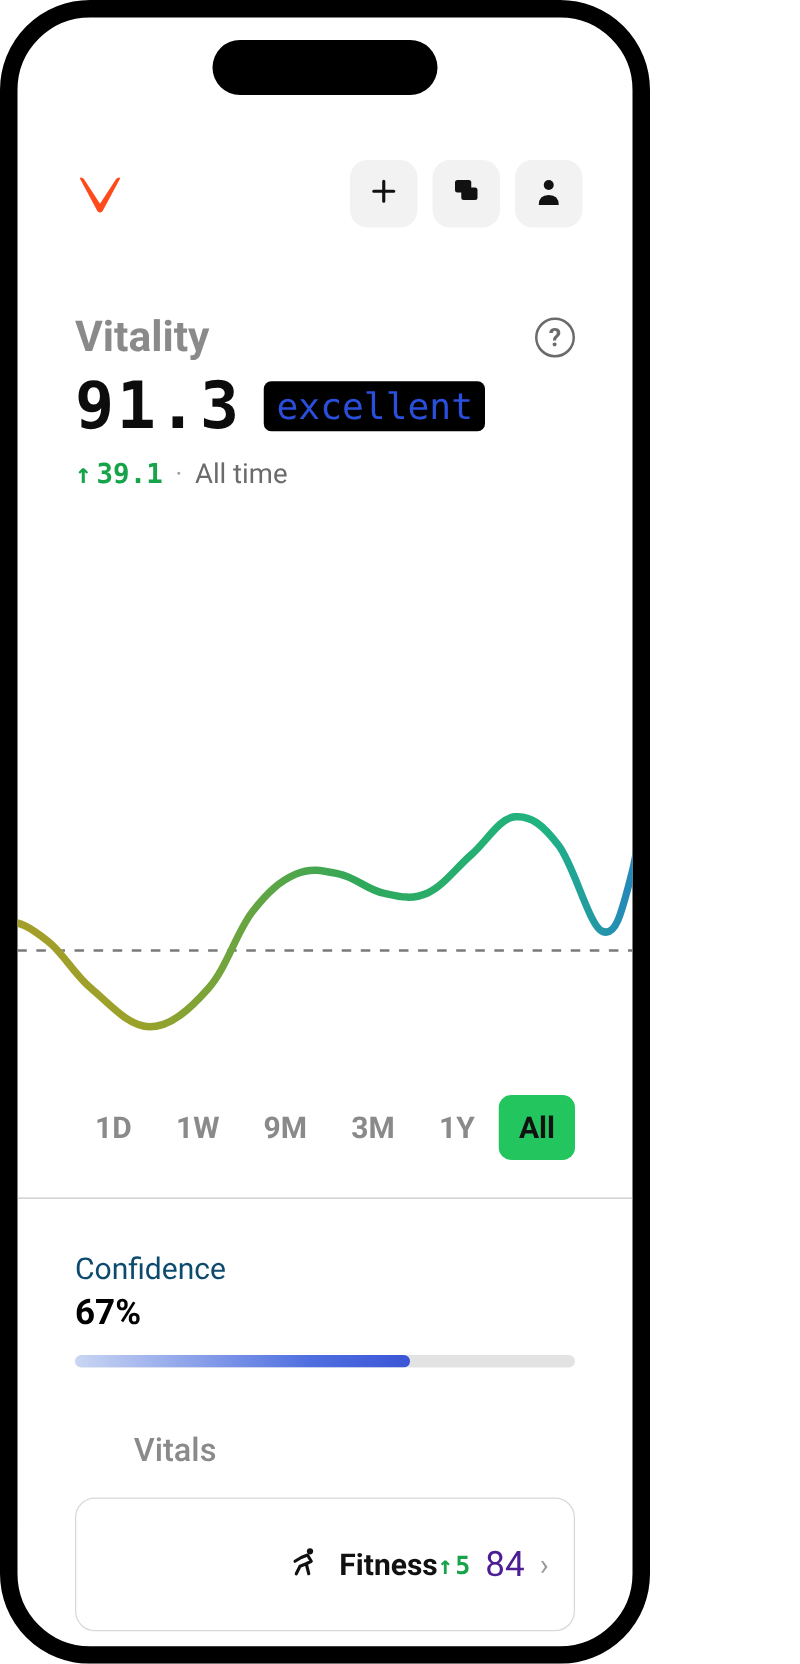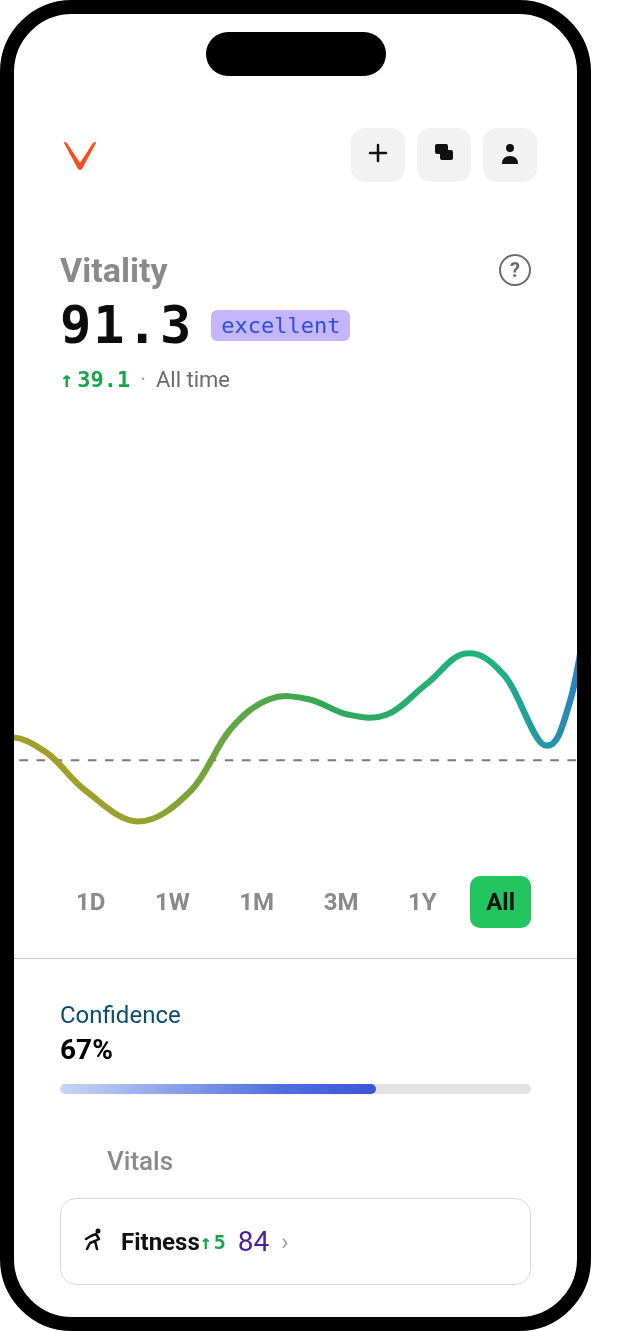--- a/index.html
+++ b/index.html
@@ -5,21 +5,21 @@
   * { box-sizing: border-box; margin: 0; padding: 0; }
   body {
     font-family: -apple-system, BlinkMacSystemFont, "Segoe UI", Roboto, Helvetica, Arial, sans-serif;
     background: #fff;
     width: 640px;
     height: 1331px;
     overflow: hidden;
   }
   .phone-frame {
     position: relative;
-    width: 591px;
+    width: 520px;
     height: 1331px;
     border: 14px solid #000;
     border-radius: 72px;
     background: #fff;
     overflow: hidden;
   }
   .notch {
     position: absolute;
     top: 18px;
     left: 50%;
@@ -70,23 +70,23 @@
     margin-top: 5px;
   }
   .score {
     font-size: 52px;
     font-weight: 800;
     letter-spacing: 2px;
     font-family: ui-monospace, "SF Mono", Menlo, monospace;
     color:#0c0c0c;
   }
   .badge {
-    background: #c4b5fd;
+    background: #000000;
     color: #2a4fdc;
-    font-size: 22px;
+    font-size: 29px;
     font-weight: 500;
     padding: 3px 10px;
     border-radius: 6px;
     font-family: ui-monospace, "SF Mono", Menlo, monospace;
   }
   .delta-row {
     display:flex; align-items:center; gap: 10px;
     margin-top: 12px;
     font-size: 22px;
   }
@@ -150,22 +150,22 @@
     padding: 52px 46px 0 46px;
   }
   .vitals-title {
     font-size: 26px; color:#8a8a8a; font-weight:500;
     margin-bottom: 22px;
     margin-left: 47px;
   }
   .vital-card {
     border: 1px solid #d8d8d8;
     border-radius: 16px;
-    padding: 26px 20px;
-    display:flex; align-items:center; justify-content:flex-start;
+    padding: 36px 20px;
+    display:flex; align-items:center; justify-content:flex-end;
     cursor:pointer;
   }
   .vital-left { display:flex; align-items:center; gap:14px; }
   .vital-name { font-size:24px; font-weight:700; color:#111; }
   .vital-right { display:flex; align-items:center; gap:12px; }
   .vital-delta { color:#16a34a; font-weight:600; font-family: ui-monospace, monospace; font-size:20px; display:flex; align-items:center; gap:2px;}
   .vital-score { font-size:28px; font-weight:400; color:#4c1d95; }
   .chevron { color:#9a9a9a; font-size:24px; }
 </style>
 </head>
@@ -241,21 +241,21 @@
           </linearGradient>
         </defs>
         <line id="baseline-line" x1="0" x2="612" stroke="#7a7a7a" stroke-width="2" stroke-dasharray="8 8" y1="328.3636363636364" y2="328.3636363636364"></line>
         <path id="chart-path" fill="none" stroke="url(#lineGrad)" stroke-width="6" stroke-linecap="round" d="M 0 328.3636363636364 C 6.6095999999999995 324.24, 23.500799999999998 306.82909090909095, 36.72 305.4545454545455 C 49.9392 304.08000000000004, 60.2208 311.10545454545456, 73.44 320.72727272727275 C 86.6592 330.34909090909093, 94.7376 346.53818181818184, 110.16 358.90909090909093 C 125.58239999999999 371.28000000000003, 141.4944 389.45454545454544, 159.12 389.45454545454544 C 176.7456 389.45454545454544, 192.6576 375.4036363636364, 208.08 358.90909090909093 C 223.50240000000002 342.4145454545455, 231.5808 314.3127272727273, 244.8 297.8181818181818 C 258.0192 281.32363636363635, 268.30080000000004 272.7709090909091, 281.52000000000004 267.27272727272725 C 294.73920000000004 261.77454545454543, 305.0208 264.52363636363634, 318.24 267.27272727272725 C 331.4592 270.02181818181816, 341.7408 279.7963636363636, 354.96 282.5454545454545 C 368.1792 285.2945454545454, 378.4608 288.0436363636363, 391.68 282.5454545454545 C 404.8992 277.0472727272727, 415.1808 262.99636363636364, 428.4 252 C 441.6192 241.00363636363636, 451.9008 222.82909090909092, 465.12 221.45454545454547 C 478.3392 220.08, 488.6208 227.86909090909091, 501.84 244.36363636363637 C 515.0592 260.85818181818183, 527.5440000000001 308.96727272727276, 538.5600000000001 313.0909090909091 C 549.576 317.2145454545455, 554.2272 300.26181818181817, 563.0400000000001 267.27272727272725 C 571.8528000000001 234.28363636363633, 578.7072 172.4290909090909, 587.52 129.8181818181818 C 596.3328 87.20727272727274, 607.5936 48.41454545454546, 612 30.54545454545456"></path>
       </svg>
     </div>
 
     <div class="range-tabs">
       <div class="range-tab">1D</div>
       <div class="range-tab">1W</div>
-      <div class="range-tab">1M</div>
+      <div class="range-tab">9M</div>
       <div class="range-tab">3M</div>
       <div class="range-tab">1Y</div>
       <div class="range-tab active">All</div>
     </div>
 
     <div class="divider"></div>
 
     <div class="confidence">
       <div class="conf-label">Confidence</div>
       <div class="conf-value">67%</div>

